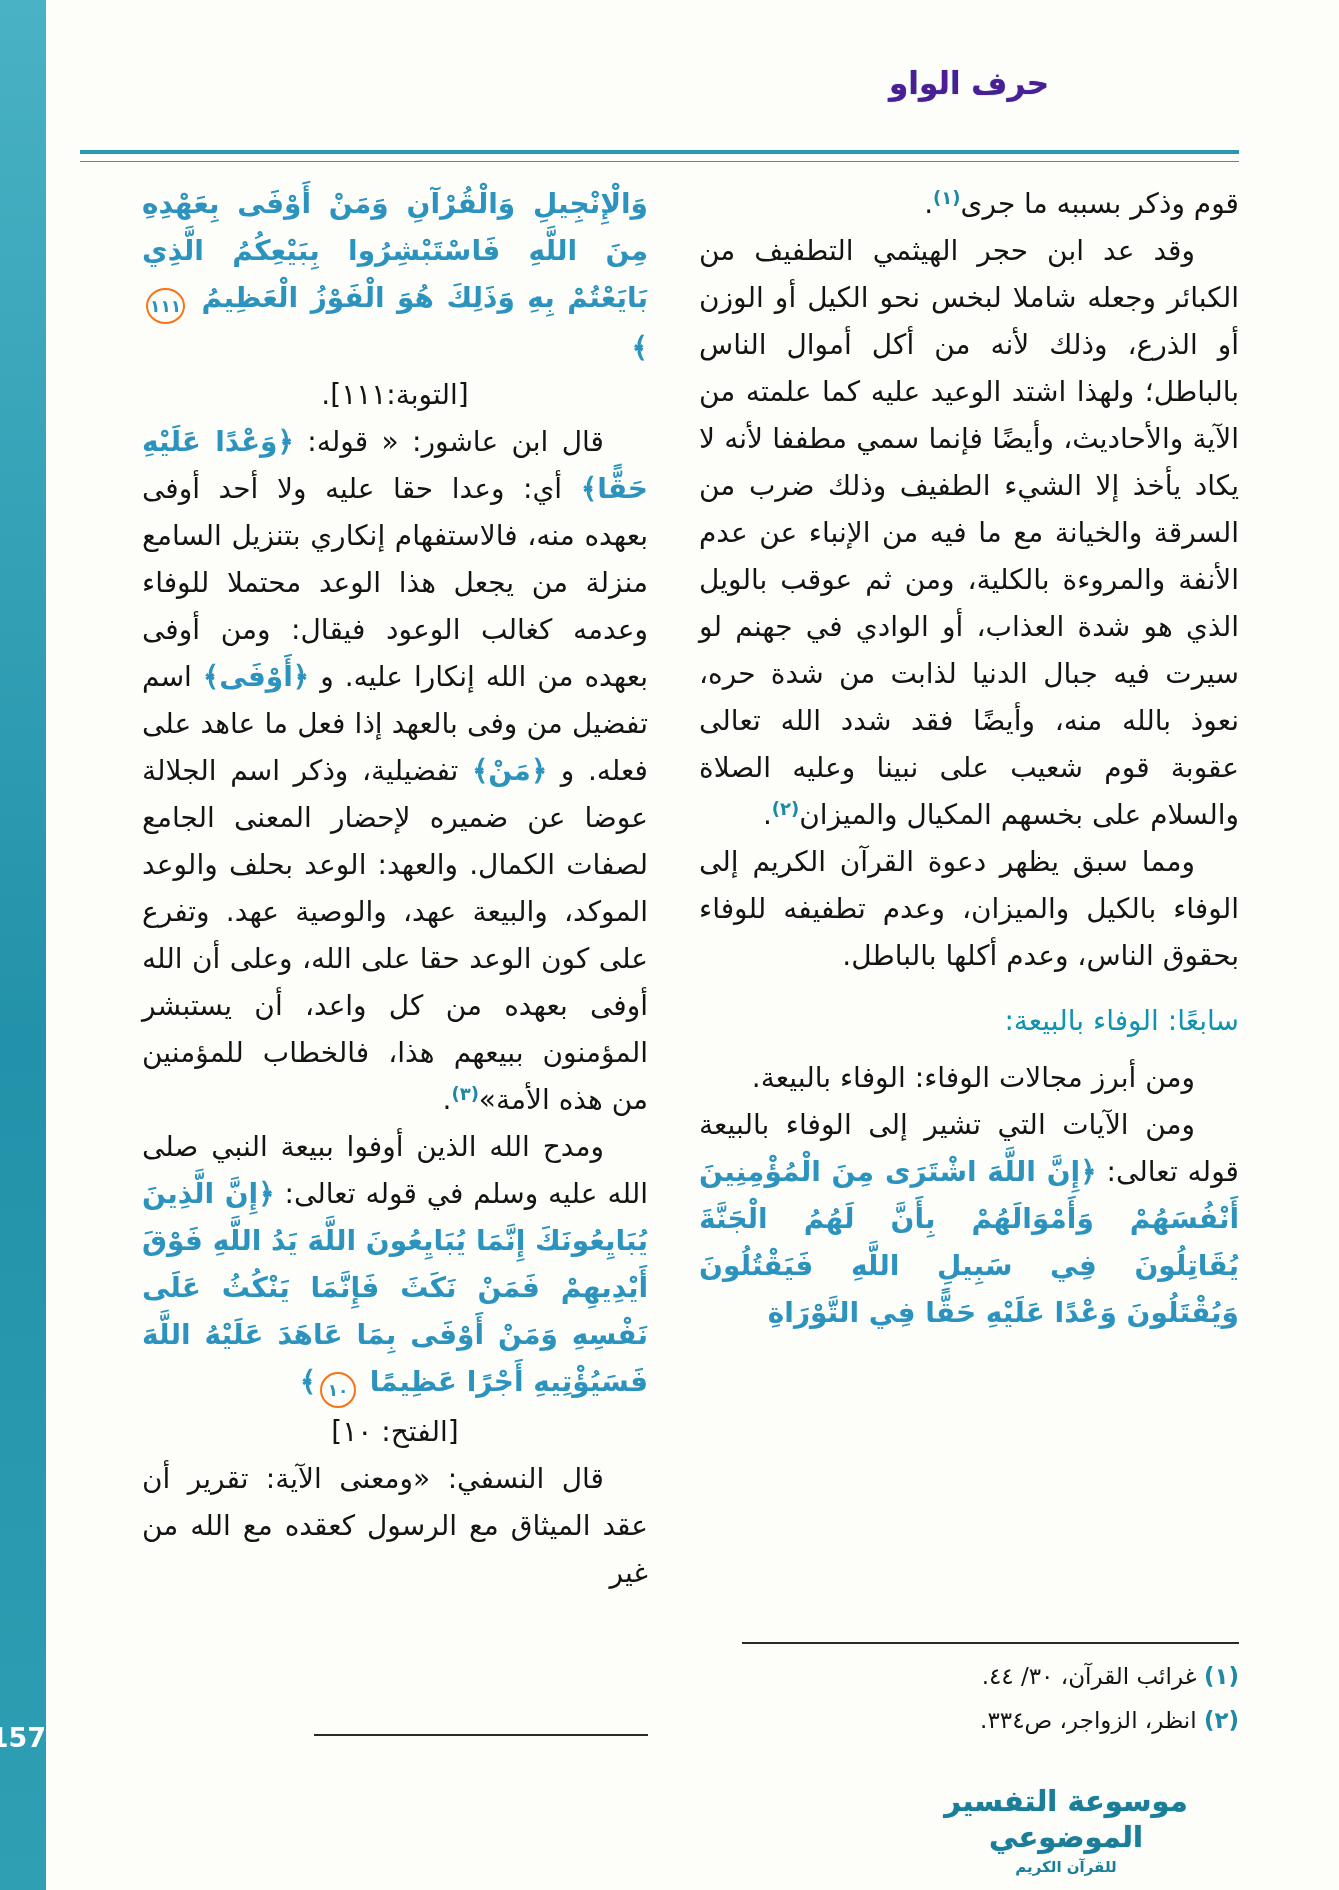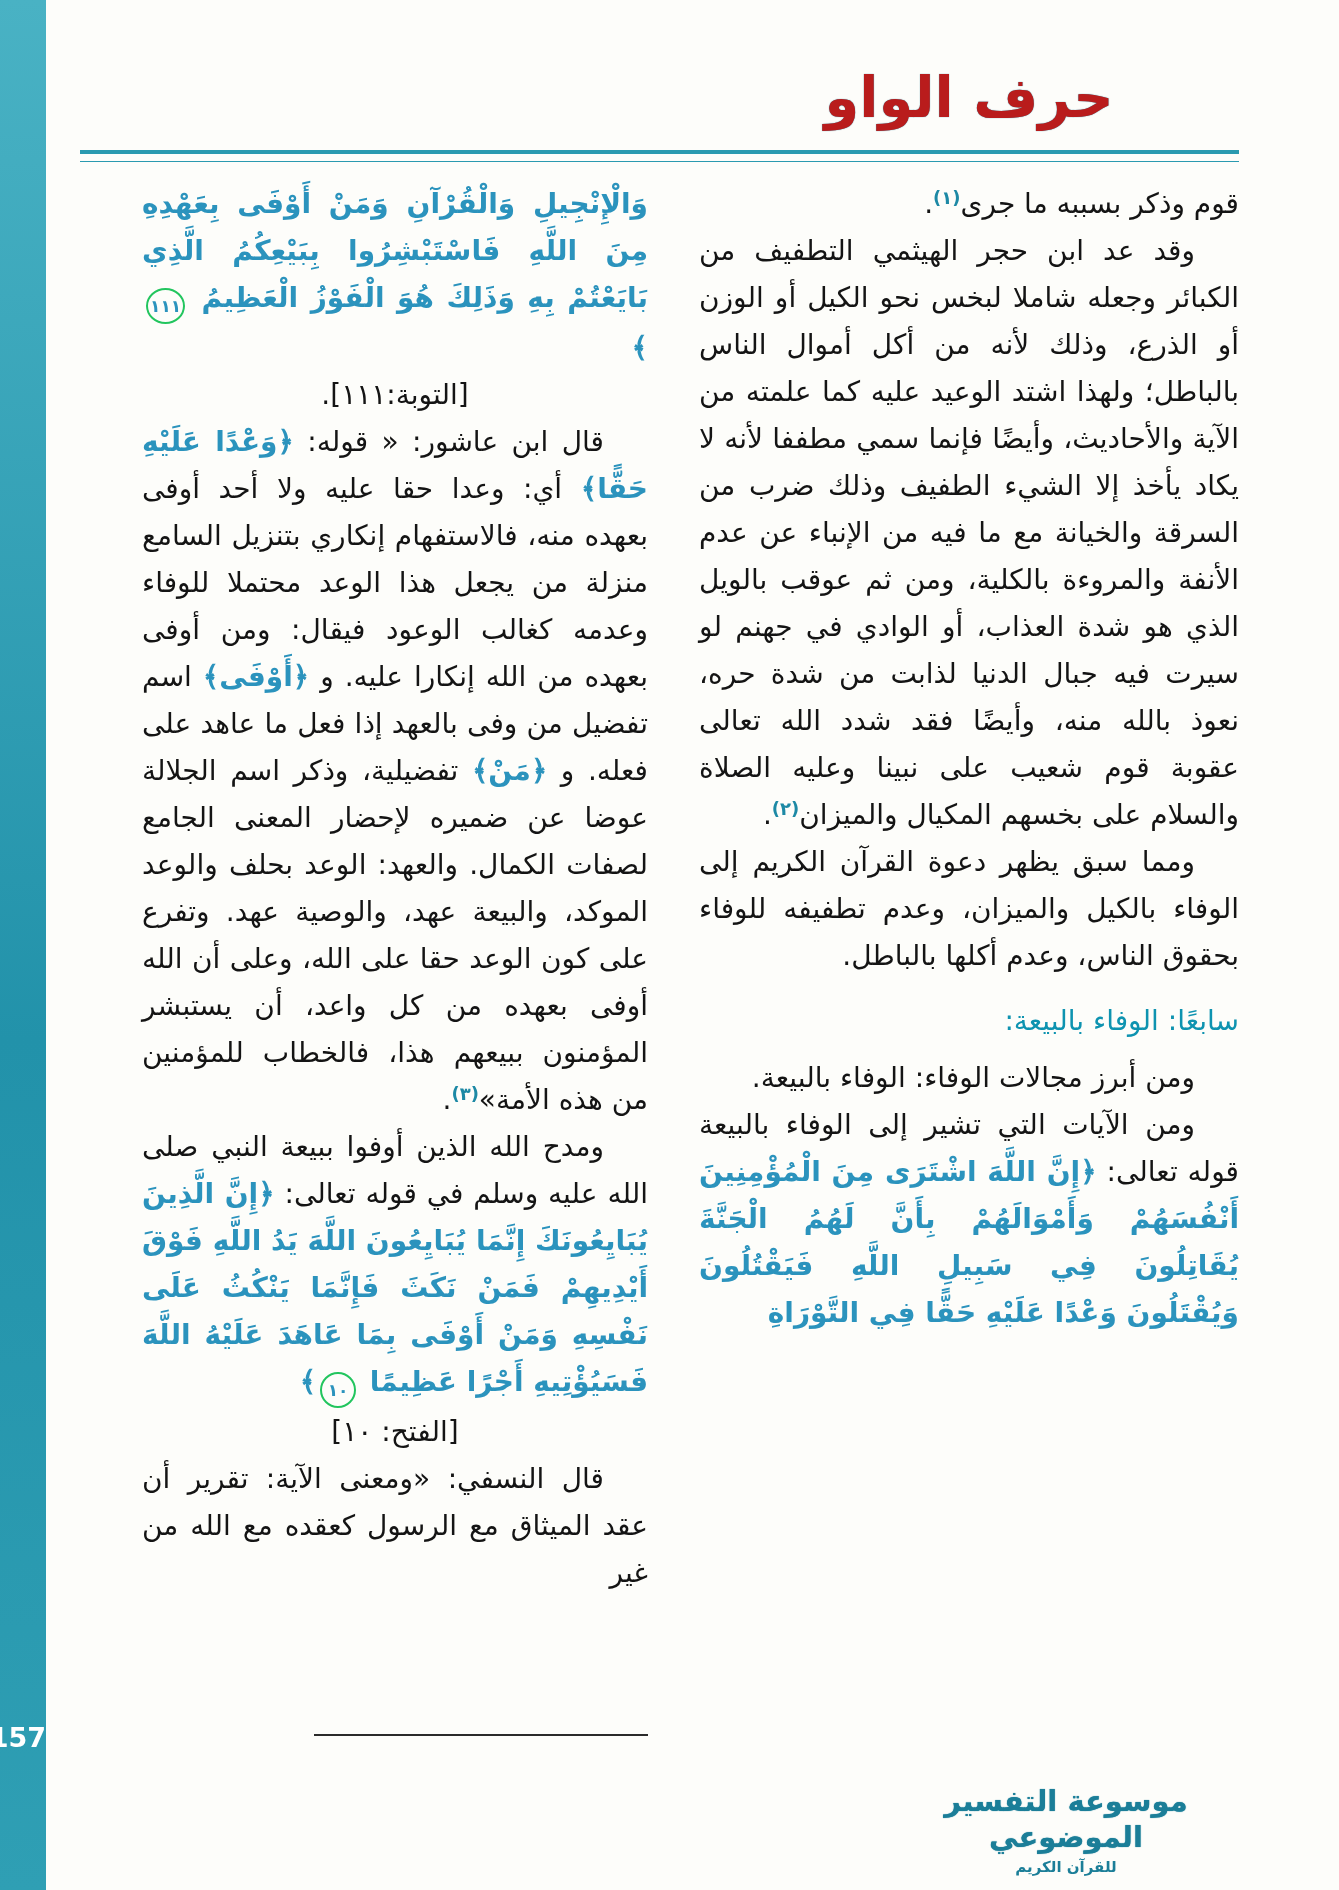--- a/index.html
+++ b/index.html
@@ -19,21 +19,21 @@
   }
   .page-number {
     position:absolute; left:0; top:1722px; width:46px;
     text-align:center; color:#ffffff; font-size:27px; font-weight:bold;
   }
   
   .chapter-head {
     position:absolute; top:66px; right:100px; width:540px; text-align:center;
   }
   .chapter-title {
-    font-size:56px; font-weight:bold; color:#b91c1c; line-height:1.15;
+    font-size:31px; font-weight:bold; color:#4c1d95; line-height:1.15;
     text-shadow:0 0 1px #197e9a;
   }
   .head-rule-thick {
     position:absolute; top:150px; left:80px; right:100px;
     border-top:4px solid #2a9ab0;
   }
   .head-rule-thin {
     position:absolute; top:161px; left:80px; right:100px;
     border-top:1.5px solid #2a9ab0;
   }
@@ -53,21 +53,21 @@
   }
   .block.ref { text-align:center; text-indent:0; }
   .seg-n  { color:#141414; }
   .seg-q  { color:#2b93bd; font-weight:bold; }
   .seg-fn {
     color:#1d89a5; font-size:18px; font-weight:bold;
     vertical-align:9px; line-height:0;
   }
   .seg-vn {
     display:inline-block; min-width:36px; height:36px; line-height:32px;
-    border:2px solid #22c55e; border-radius:50%;
+    border:2px solid #f97316; border-radius:50%;
     color:#2b93bd; font-size:17px; font-weight:bold; text-align:center;
     vertical-align:-5px; margin:0 4px; padding:0 2px; text-indent:0;
   }
   
   .fn-group {
     position:absolute; font-size:23px; line-height:44px; color:#141414;
   }
   .fn-group.rightcol { right:100px; width:540px; top:1642px; }
   .fn-group.leftcol  { left:142px;  width:506px; top:1734px; }
   .fn-sep { border-top:2px solid #2a2a2a; margin-bottom:10px; }
@@ -113,20 +113,27 @@
 
   <div class="col col-left">
       <p class="block pn"><span class="seg-q">وَالْإِنْجِيلِ وَالْقُرْآنِ وَمَنْ أَوْفَى بِعَهْدِهِ مِنَ اللَّهِ فَاسْتَبْشِرُوا بِبَيْعِكُمُ الَّذِي بَايَعْتُمْ بِهِ وَذَلِكَ هُوَ الْفَوْزُ الْعَظِيمُ </span><span class="seg-vn">١١١</span><span class="seg-q">﴾</span></p>
       <p class="block ref"><span class="seg-n">[التوبة:١١١].</span></p>
       <p class="block p"><span class="seg-n">قال ابن عاشور: « قوله: </span><span class="seg-q">﴿وَعْدًا عَلَيْهِ حَقًّا﴾</span><span class="seg-n"> أي: وعدا حقا عليه ولا أحد أوفى بعهده منه، فالاستفهام إنكاري بتنزيل السامع منزلة من يجعل هذا الوعد محتملا للوفاء وعدمه كغالب الوعود فيقال: ومن أوفى بعهده من الله إنكارا عليه. و </span><span class="seg-q">﴿أَوْفَى﴾</span><span class="seg-n"> اسم تفضيل من وفى بالعهد إذا فعل ما عاهد على فعله. و </span><span class="seg-q">﴿مَنْ﴾</span><span class="seg-n"> تفضيلية، وذكر اسم الجلالة عوضا عن ضميره لإحضار المعنى الجامع لصفات الكمال. والعهد: الوعد بحلف والوعد الموكد، والبيعة عهد، والوصية عهد. وتفرع على كون الوعد حقا على الله، وعلى أن الله أوفى بعهده من كل واعد، أن يستبشر المؤمنون ببيعهم هذا، فالخطاب للمؤمنين من هذه الأمة»</span><span class="seg-fn">(٣)</span><span class="seg-n">.</span></p>
       <p class="block p"><span class="seg-n">ومدح الله الذين أوفوا ببيعة النبي صلى الله عليه وسلم في قوله تعالى: </span><span class="seg-q">﴿إِنَّ الَّذِينَ يُبَايِعُونَكَ إِنَّمَا يُبَايِعُونَ اللَّهَ يَدُ اللَّهِ فَوْقَ أَيْدِيهِمْ فَمَنْ نَكَثَ فَإِنَّمَا يَنْكُثُ عَلَى نَفْسِهِ وَمَنْ أَوْفَى بِمَا عَاهَدَ عَلَيْهُ اللَّهَ فَسَيُؤْتِيهِ أَجْرًا عَظِيمًا </span><span class="seg-vn">١٠</span><span class="seg-q">﴾</span></p>
       <p class="block ref"><span class="seg-n">[الفتح: ١٠]</span></p>
       <p class="block p"><span class="seg-n">قال النسفي: «ومعنى الآية: تقرير أن عقد الميثاق مع الرسول كعقده مع الله من غير</span></p>
     </div>
 
+  <div class="fn-group rightcol">
+    <div class="fn-sep wide"></div>
+    <div>
+        <div class="footnote"><span class="fn-marker">(١)</span><span class="fn-text">&nbsp;غرائب القرآن، ٣٠/ ٤٤.</span></div>
+        <div class="footnote"><span class="fn-marker">(٢)</span><span class="fn-text">&nbsp;انظر، الزواجر، ص٣٣٤.</span></div>
+      </div>
+  </div>
 
   <div class="fn-group leftcol">
     <div class="fn-sep narrow"></div>
   </div>
 
   <div class="emblem">
     <div class="emblem-title">موسوعة التفسير الموضوعي</div>
     <div class="emblem-sub">للقرآن الكريم</div>
   </div>
 

